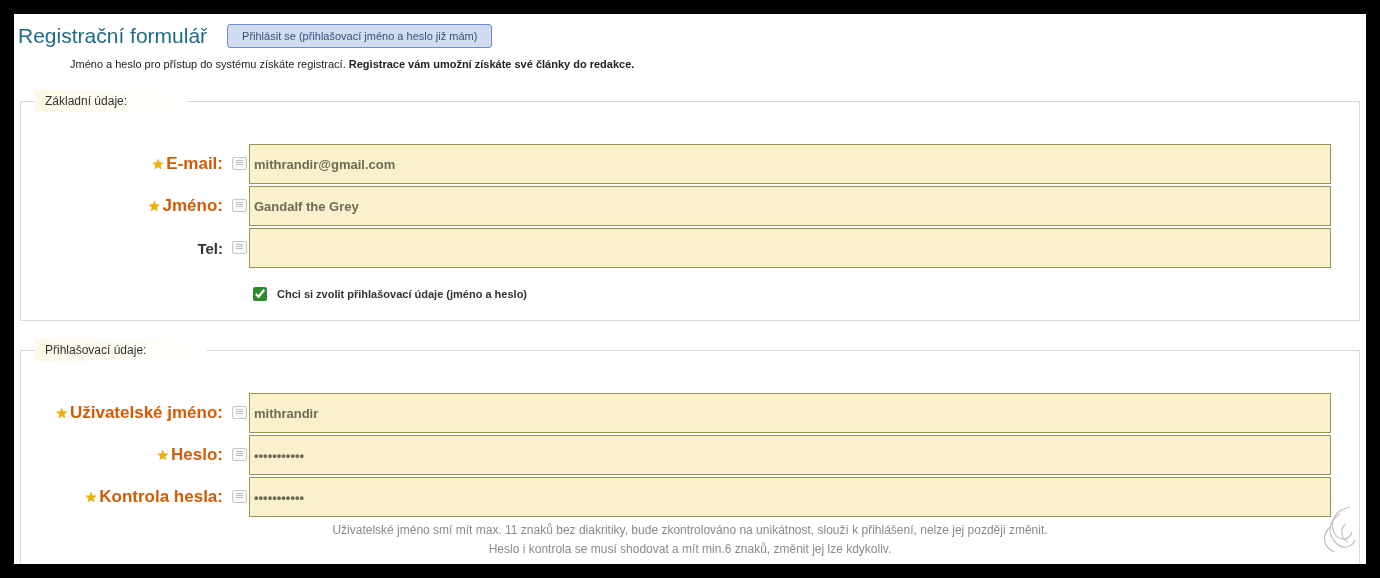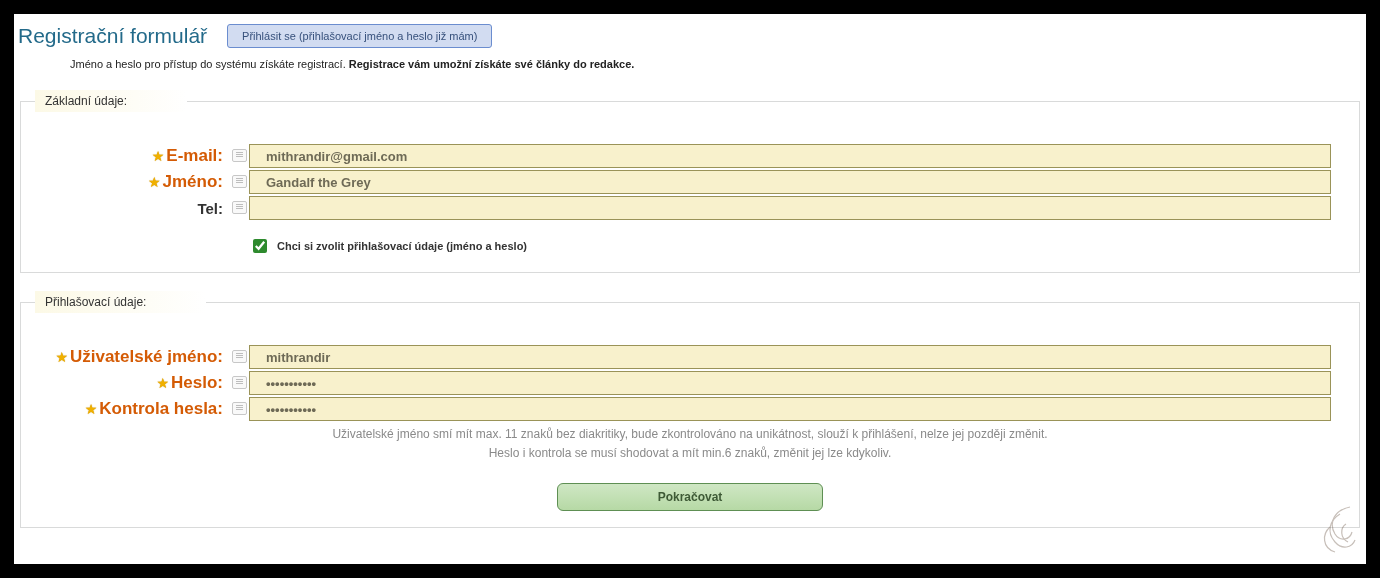--- a/index.html
+++ b/index.html
@@ -14,21 +14,21 @@
   legend{position:relative;background:linear-gradient(to right,#fcf9e6,#ffffff);padding:4px 60px 4px 10px;font-size:12px;color:#333;border:none;margin-left:4px}
   .row{display:flex;align-items:center;margin:2px 0}
   .labcell{width:192px;text-align:right;padding-right:6px;white-space:nowrap}
   .req .labcell .labtext{color:#d45b05;font-weight:bold;font-size:17px}
   .labtext{font-size:15px;font-weight:bold;color:#333}
   .star{color:#f0b000;font-size:14px;margin-right:2px;text-shadow:0 0 1px #b88200}
   .notecell{width:20px;text-align:center}
   .note-ic{display:inline-block;width:13px;height:11px;border:1px solid #9a9a9a;border-radius:2px;position:relative;background:#f5f5f5;opacity:.55}
   .note-ic::after{content:"";position:absolute;left:3px;top:2px;width:7px;height:1px;background:#888;box-shadow:0 2px 0 #888,0 4px 0 #888}
   .inpcell{flex:1;padding-right:18px}
-  input.text{width:100%;height:24px;border:1px solid #9a9358;background:#f8f1cc;font-family:"Trebuchet MS",Verdana,sans-serif;font-size:13px;font-weight:bold;color:#6e6a56;padding:0 16px;box-sizing:border-box}
+  input.text{width:100%;height:40px;border:1px solid #9a9358;background:#f8f1cc;font-family:"Trebuchet MS",Verdana,sans-serif;font-size:13px;font-weight:bold;color:#6e6a56;padding:0 4px;box-sizing:border-box}
   .chkrow{display:flex;align-items:center;margin:16px 0 0 0;padding-left:218px}
   .chk{width:14px;height:14px;accent-color:#2e8a2e;margin-right:10px}
   .chklab{font-size:11px;font-weight:bold;color:#333}
   .hints{text-align:center;font-family:"Trebuchet MS",Verdana,sans-serif;font-size:12px;color:#8a8a8a;margin-top:4px;line-height:1.6}
   .actions{display:flex;justify-content:center;margin-top:20px}
   .primary{background:linear-gradient(#cfe7c4,#b6d9a5);border:1px solid #5e8f53;border-radius:6px;padding:6px 100px;font-size:12px;font-weight:bold;color:#3e5a36;cursor:pointer}
   .curls{position:absolute;right:6px;bottom:6px;width:80px;height:56px;opacity:.55}
 </style>
 </head>
 <body>

